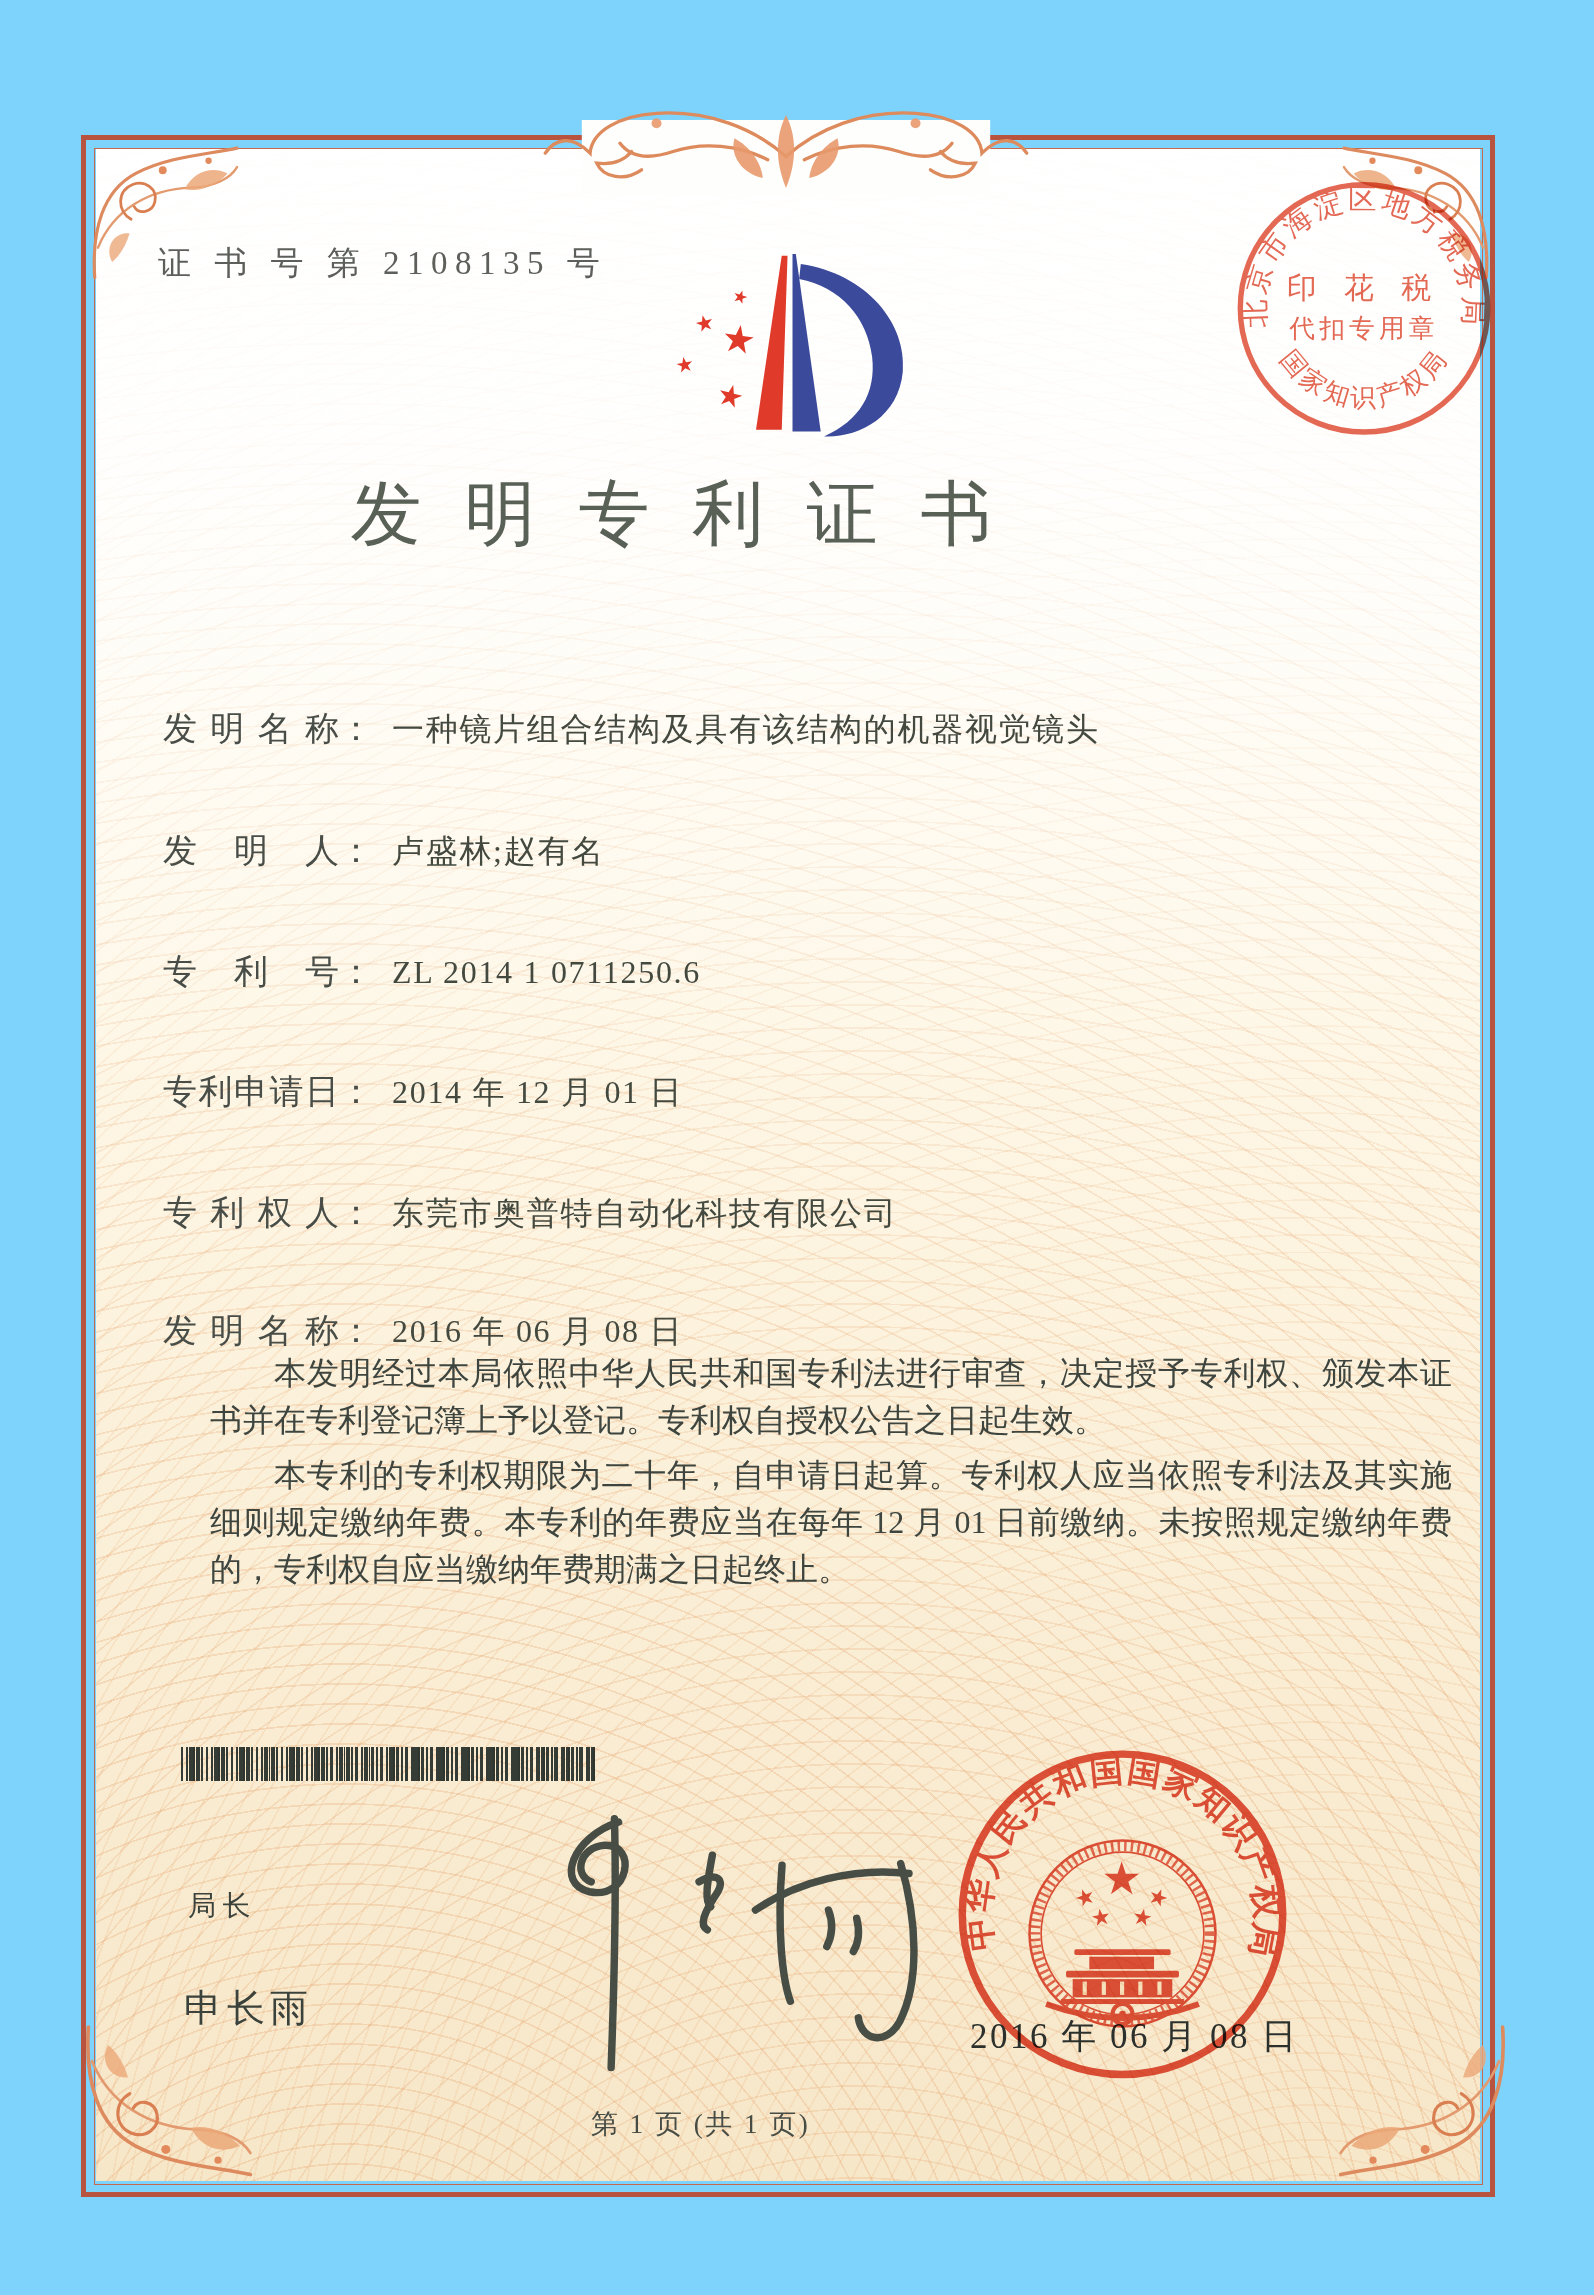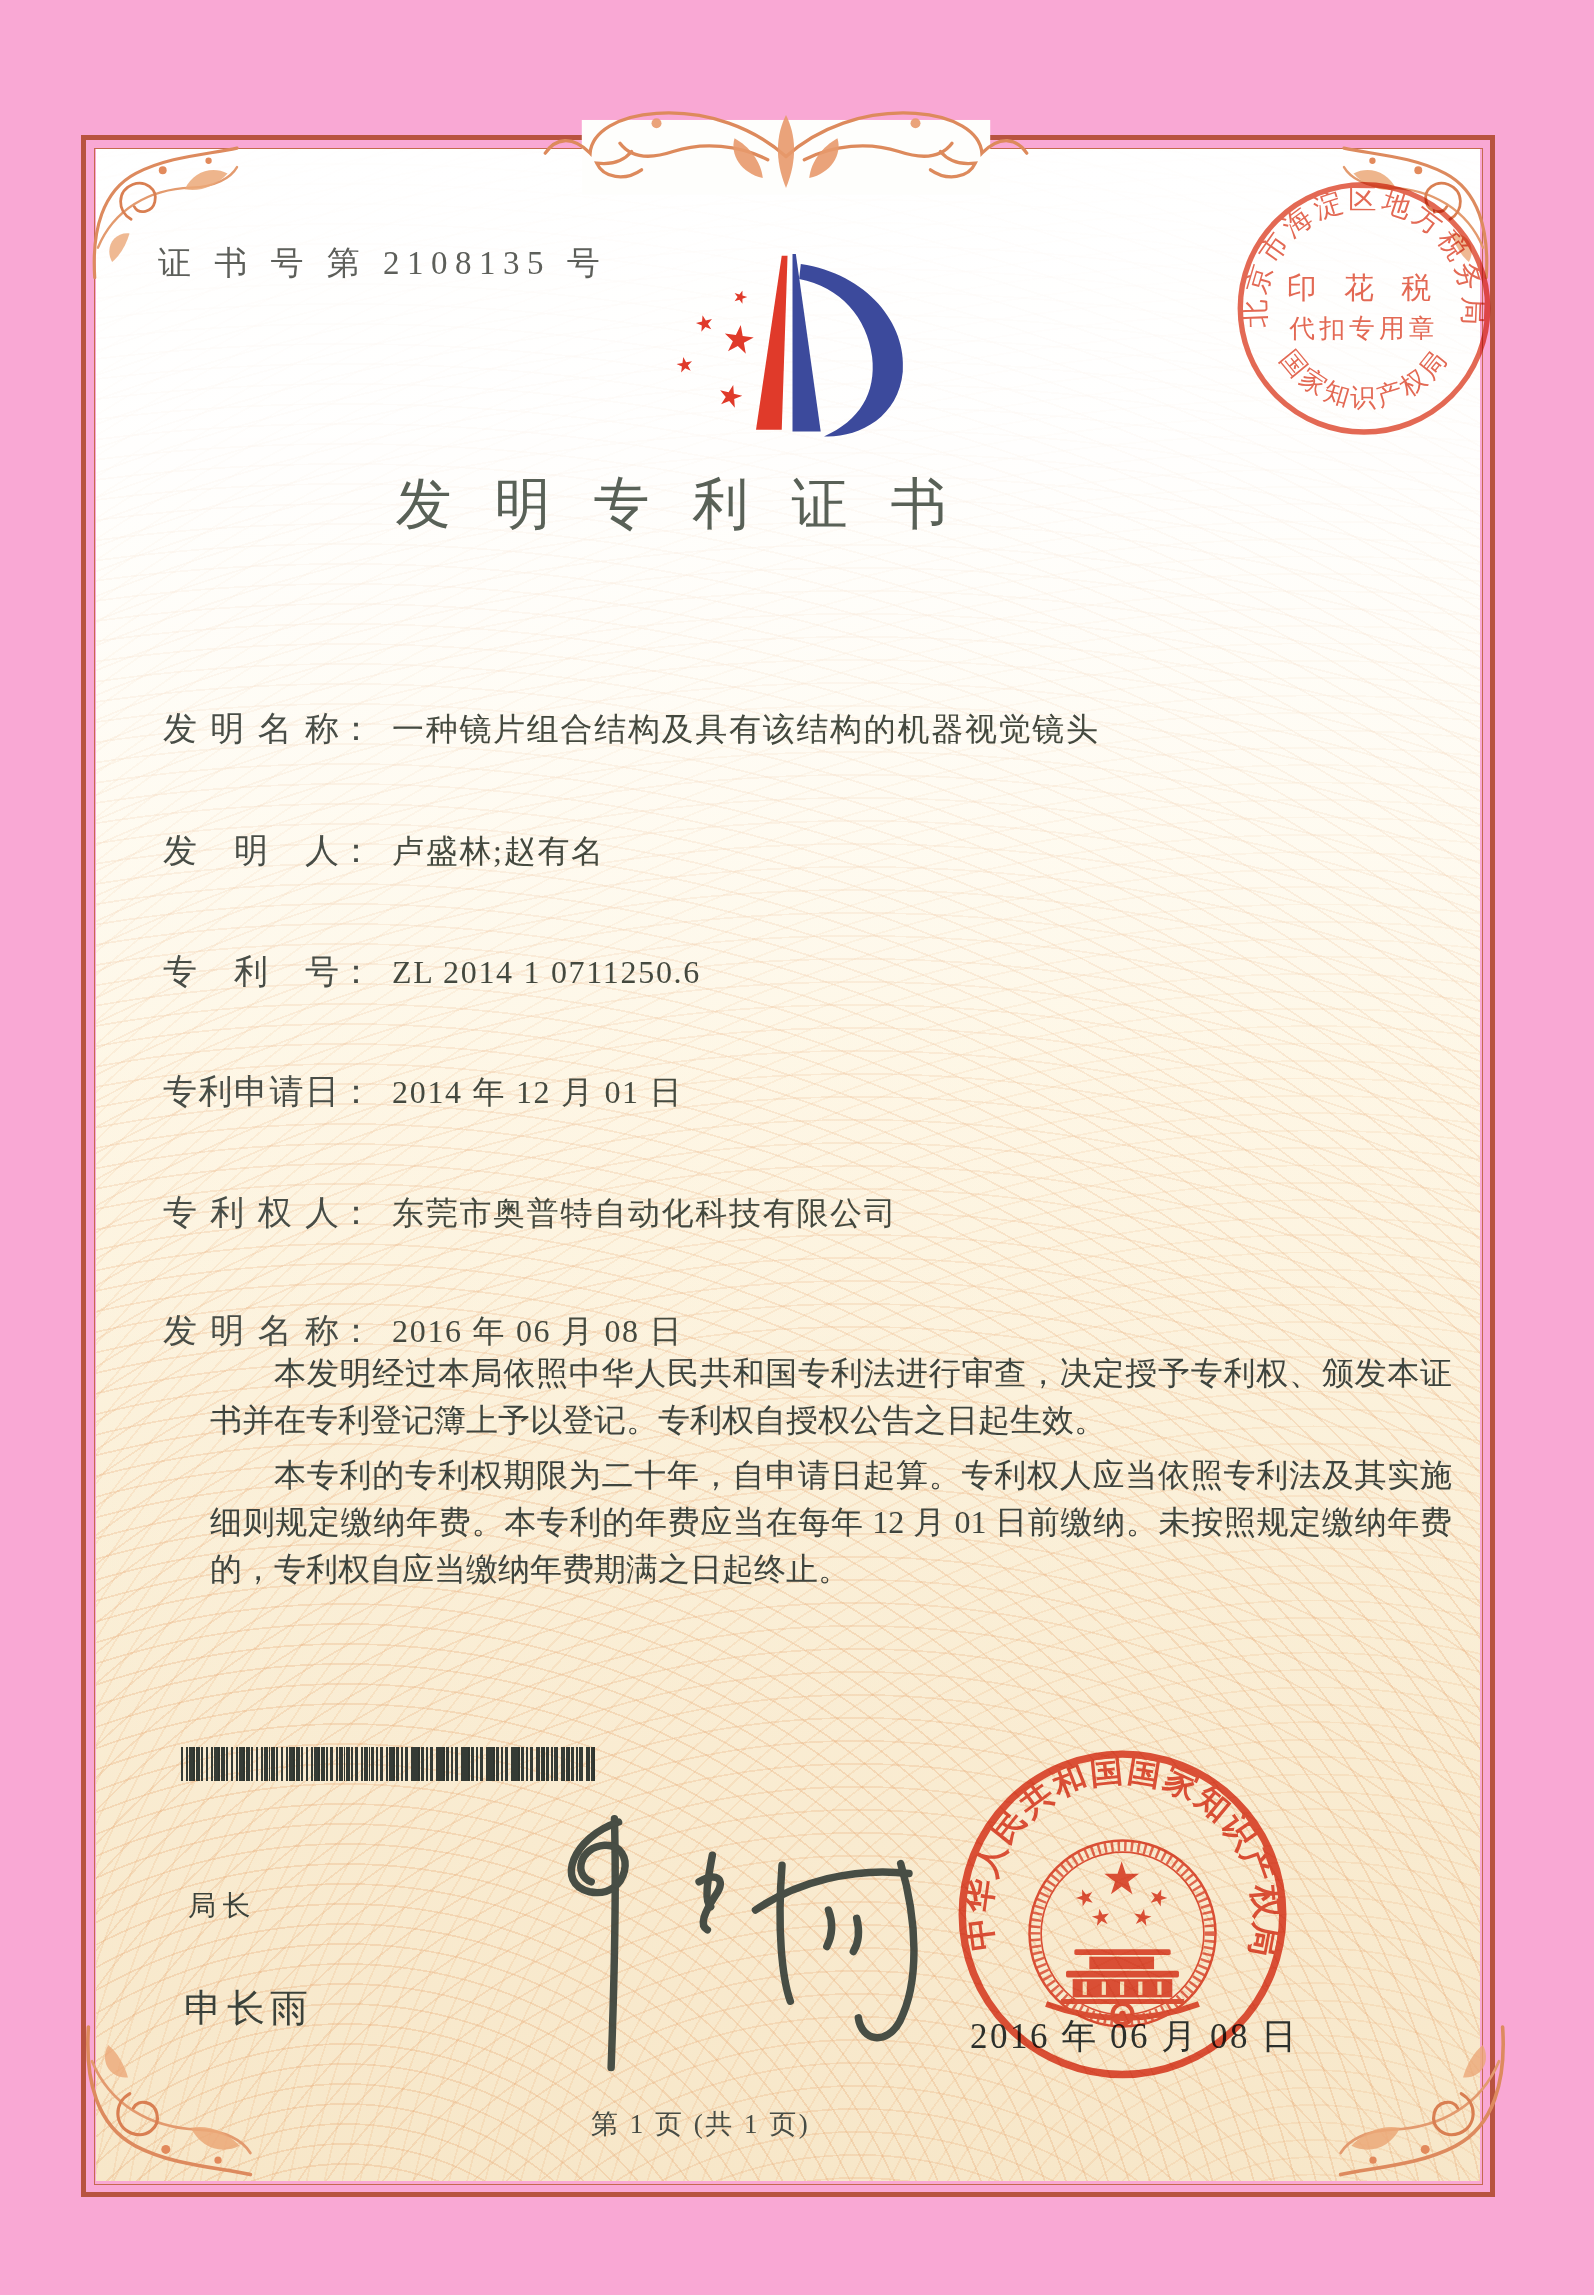--- a/index.html
+++ b/index.html
@@ -1,35 +1,35 @@
 <!DOCTYPE html>
 <html style="font-size:13.3px"><head>
 <meta charset="utf-8">
 <style>
   html,body{margin:0;padding:0;background:#ffffff;}
-  .page{position:relative;width:1595px;height:2295px;background:#f9a8d4;overflow:hidden;
+  .page{position:relative;width:1595px;height:2295px;background:#7dd3fc;overflow:hidden;
         font-family:"Liberation Serif","DejaVu Serif",serif;}
   
   .frame-outer{position:absolute;left:81px;top:135px;width:1414px;height:2062px;
                border:5.8px solid #b8533f;box-sizing:border-box;}
   .frame-inner{position:absolute;inset:7.5px;border:1.7px solid #c56a4e;}
   
   .paper{position:absolute;left:96px;top:149px;width:1384px;height:2032px;
     background:
       repeating-radial-gradient(circle at 18% 112%, rgba(231,168,115,.30) 0 1.7px, transparent 1.7px 20px),
       repeating-radial-gradient(circle at 55% 118%, rgba(231,168,115,.26) 0 1.7px, transparent 1.7px 23px),
       repeating-radial-gradient(circle at 88% 110%, rgba(236,180,128,.22) 0 1.7px, transparent 1.7px 17.4px),
       linear-gradient(#fffefc, #fdf4e0 45%, #f7e7c9 100%);}
   .paper::after{content:"";position:absolute;inset:0;
     background:linear-gradient(to bottom, rgba(255,255,255,.97), rgba(255,255,255,.88) 14%,
       rgba(255,254,249,.62) 30%, rgba(255,251,240,.32) 46%, rgba(255,248,232,.12) 62%, transparent 80%);}
   
   .cert-no{position:absolute;left:158px;top:241px;font-size:33px;letter-spacing:7.5px;color:#5d5f5a;}
   .title{position:absolute;left:0;top:467px;width:1385px;text-align:center;
-         font-size:56px;letter-spacing:43px;color:#596157;font-weight:500;}
+         font-size:71px;letter-spacing:43px;color:#596157;font-weight:500;}
   .fields{position:absolute;left:163px;top:0;width:1262px;}
   .field-row{position:absolute;left:0;font-size:34px;color:#484d47;white-space:nowrap;}
   .field-label{display:inline-block;width:176px;text-align:justify;text-align-last:justify;}
   .field-colon{display:inline-block;}
   .field-value{display:inline-block;margin-left:19px;font-size:32px;letter-spacing:1.7px;color:#44493f;}
   .body-text{position:absolute;left:178px;top:1350px;width:1242px;font-size:32px;line-height:47px;
              color:#3e443e;text-align:justify;margin-left:32px;}
   .body-text p{margin:0 0 7.5px 0;text-indent:2em;}
   .barcode{position:absolute;left:181px;top:1747px;width:415px;height:34px;
     background:

